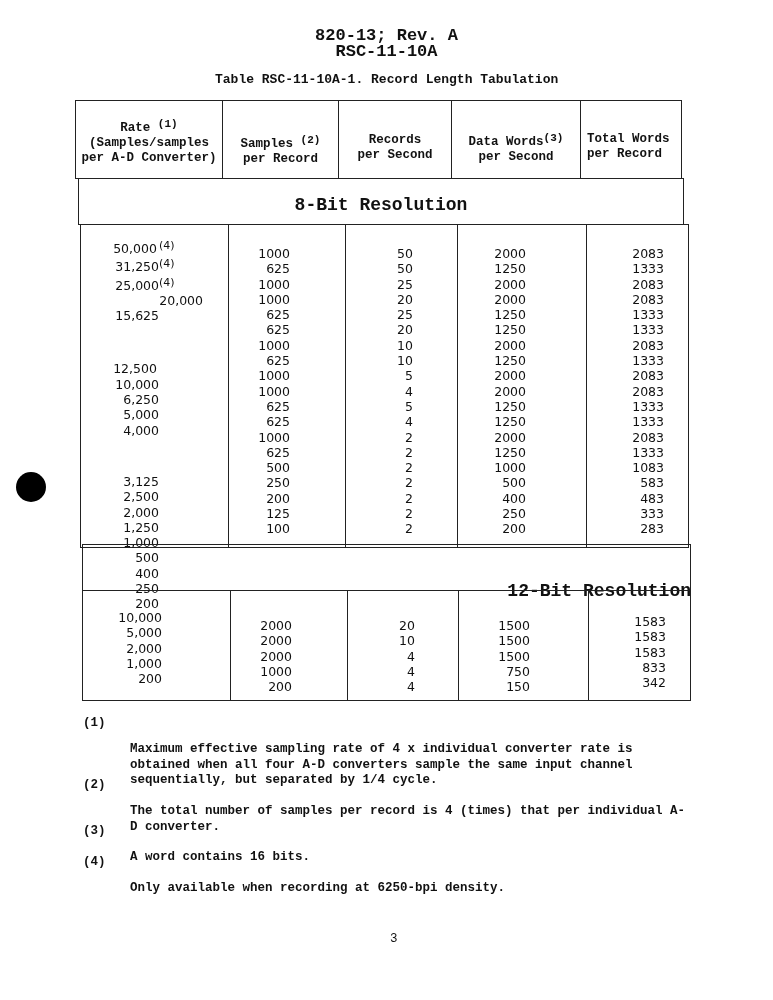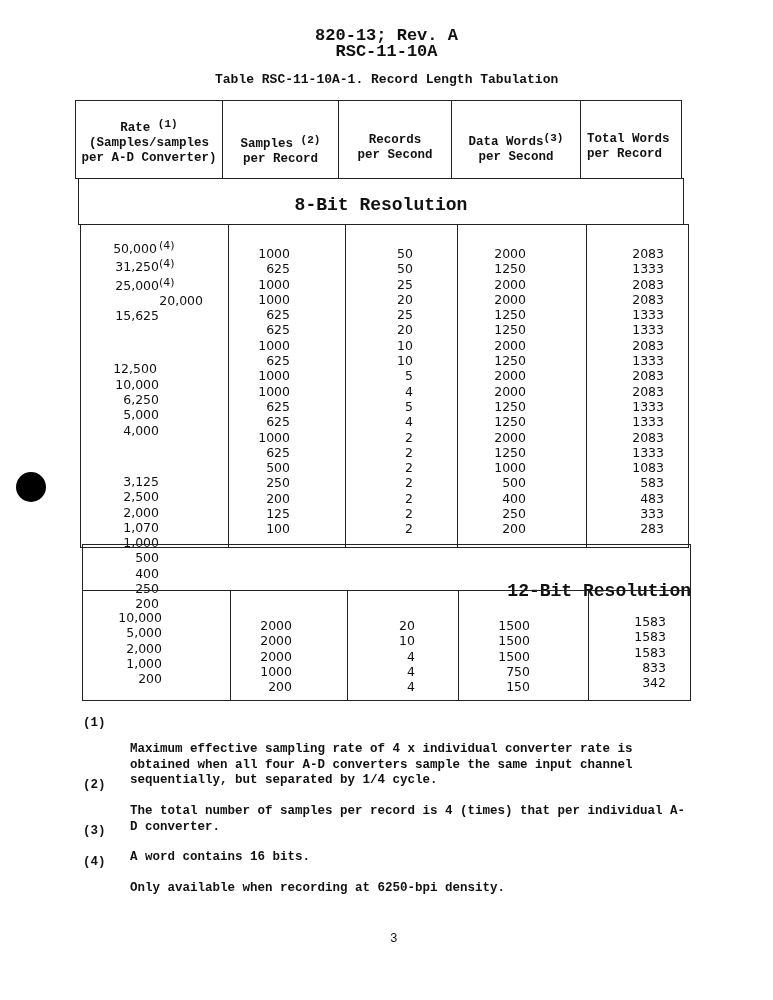--- a/index.html
+++ b/index.html
@@ -80,21 +80,21 @@
     <div class="r"><span style="display: inline-block; width: 48px; text-align: right; margin-left: 44px;">20,000</span></div>
     <div class="r"><span style="display: inline-block; width: 48px; text-align: right;">15,625</span></div>
     <div class="r"><span style="display: inline-block; width: 48px; text-align: center; margin-top: 38px;">12,500</span></div>
     <div class="r"><span style="display: inline-block; width: 48px; text-align: right;">10,000</span></div>
     <div class="r"><span style="display: inline-block; width: 48px; text-align: right;">6,250</span></div>
     <div class="r"><span style="display: inline-block; width: 48px; text-align: right;">5,000</span></div>
     <div class="r"><span style="display: inline-block; width: 48px; text-align: right;">4,000</span></div>
     <div class="r"><span style="display: inline-block; width: 48px; text-align: right; margin-top: 36px;">3,125</span></div>
     <div class="r"><span style="display: inline-block; width: 48px; text-align: right;">2,500</span></div>
     <div class="r"><span style="display: inline-block; width: 48px; text-align: right;">2,000</span></div>
-    <div class="r"><span style="display: inline-block; width: 48px; text-align: right;">1,070</span></div>
+    <div class="r"><span style="display: inline-block; width: 48px; text-align: right;">1,250</span></div>
     <div class="r"><span style="display: inline-block; width: 48px; text-align: right;">1,000</span></div>
     <div class="r"><span style="display: inline-block; width: 48px; text-align: right;">500</span></div>
     <div class="r"><span style="display: inline-block; width: 48px; text-align: right;">400</span></div>
     <div class="r"><span style="display: inline-block; width: 48px; text-align: right;">250</span></div>
     <div class="r"><span style="display: inline-block; width: 48px; text-align: right;">200</span></div>
   </div>
 <div class="col sans right" style="left:250px; top:238px; width:40px;" id="c8-samples">
     <div class="r"><span>1000</span></div>
     <div class="r"><span>625</span></div>
     <div class="r"><span>1000</span></div>

